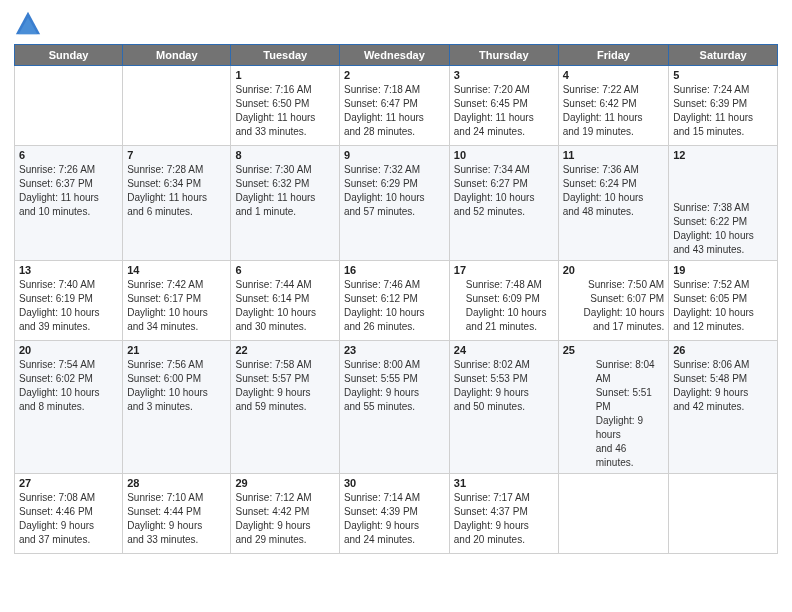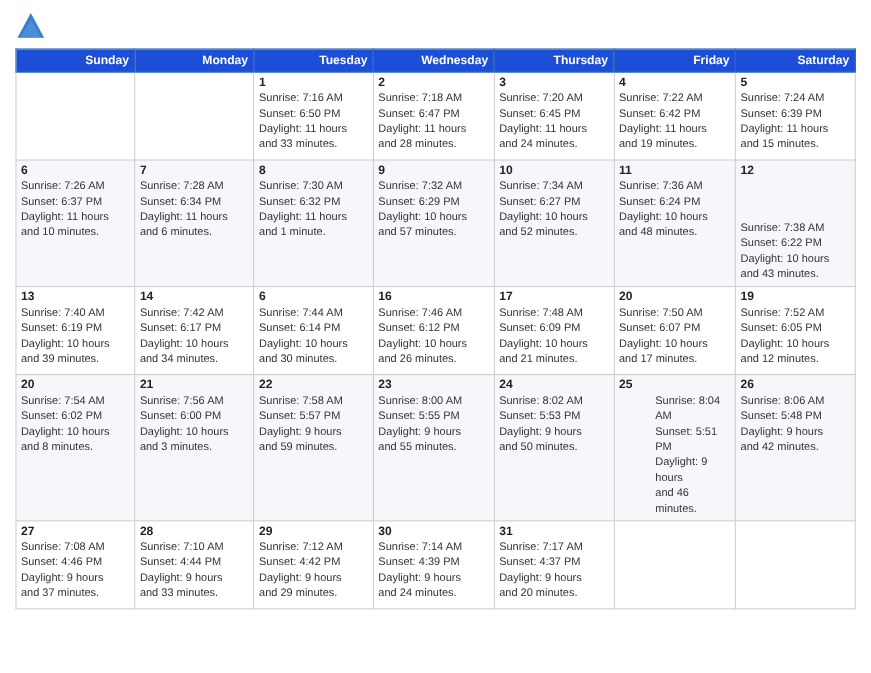--- a/index.html
+++ b/index.html
@@ -49,24 +49,24 @@
     .location {
       font-size: 14px;
       color: #555;
     }
     .calendar {
       width: 100%;
       border-collapse: collapse;
       font-size: 10px;
     }
     .calendar th {
-      background: #1d4ed8;
+      background: #737373;
       color: white;
       padding: 4px 5px;
-      text-align: right;
+      text-align: center;
       font-size: 11px;
       font-weight: bold;
       border: 1px solid #2d6ab0;
     }
     .calendar td {
       border: 1px solid #d0d0d0;
       vertical-align: top;
       padding: 3px 4px;
       width: 113px;
       height: 80px;
@@ -239,28 +239,28 @@
           </td>
           <td>
             <span class="day-num">16</span>
             <div class="day-info" style="white-space: pre-line;">Sunrise: 7:46 AM
 Sunset: 6:12 PM
 Daylight: 10 hours
 and 26 minutes.</div>
           </td>
           <td>
             <span class="day-num">17</span>
-            <div class="day-info" style="white-space: pre-line;">Sunrise: 7:48 AM
+            <div class="day-info" style="white-space: pre-line; margin-left: 12px;">Sunrise: 7:48 AM
 Sunset: 6:09 PM
 Daylight: 10 hours
 and 21 minutes.</div>
           </td>
           <td>
             <span class="day-num">20</span>
-            <div class="day-info" style="white-space: pre-line;">Sunrise: 7:50 AM
+            <div class="day-info" style="white-space: pre-line; text-align: right;">Sunrise: 7:50 AM
 Sunset: 6:07 PM
 Daylight: 10 hours
 and 17 minutes.</div>
           </td>
           <td>
             <span class="day-num">19</span>
             <div class="day-info" style="white-space: pre-line;">Sunrise: 7:52 AM
 Sunset: 6:05 PM
 Daylight: 10 hours
 and 12 minutes.</div>

